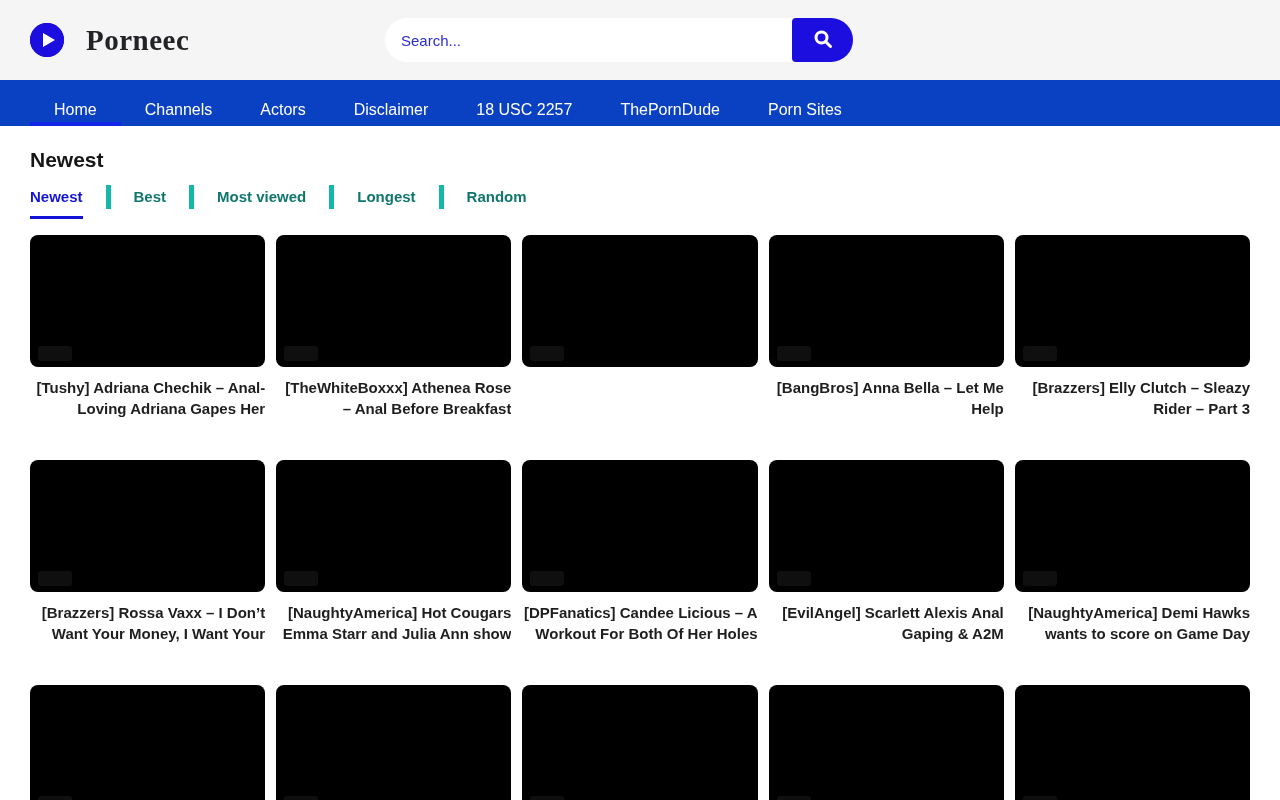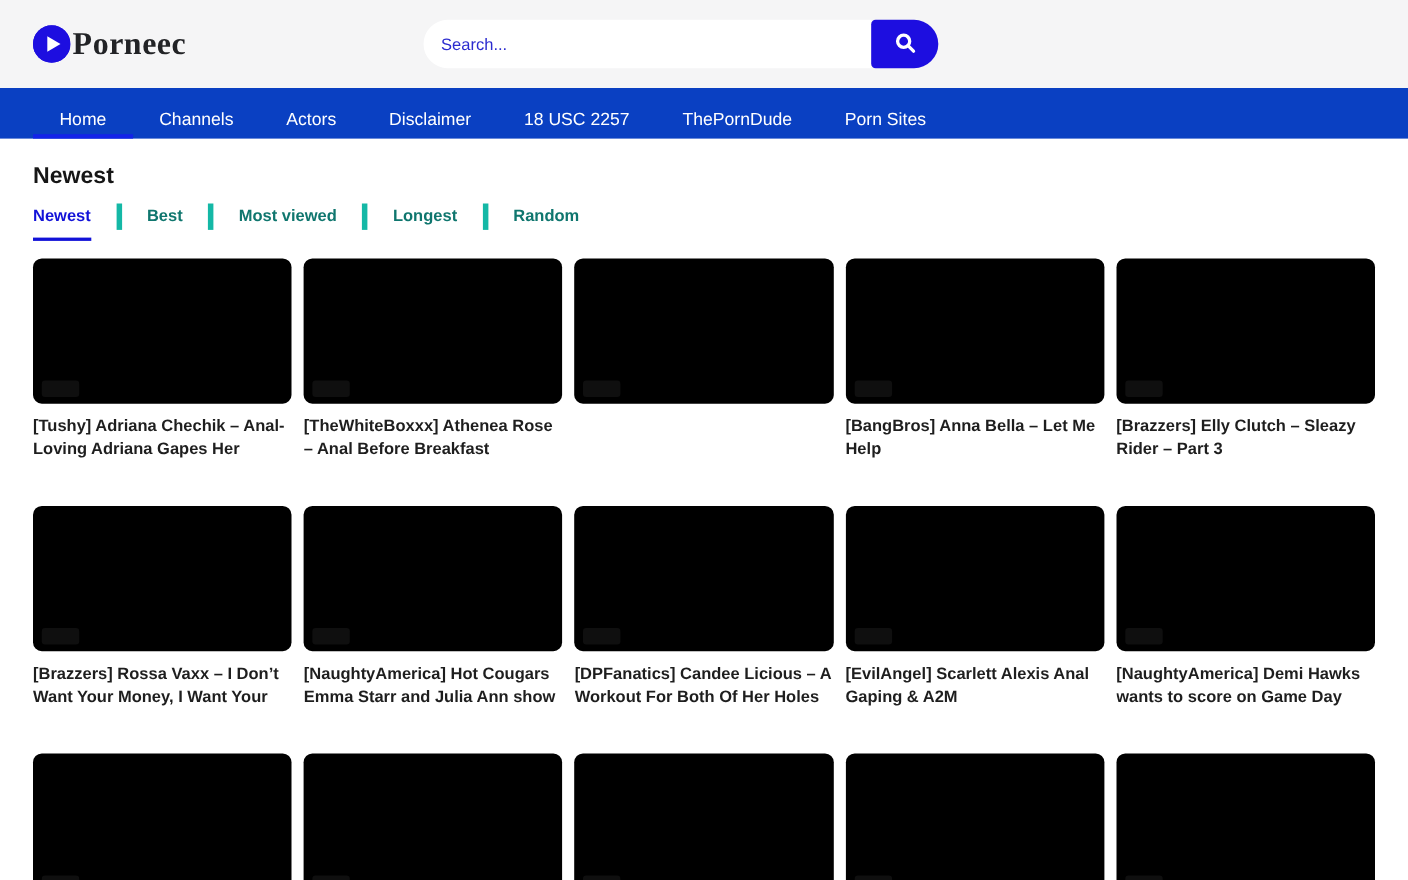--- a/index.html
+++ b/index.html
@@ -13,21 +13,21 @@
   
   .site-header {
     position: relative;
     height: 80px;
     background: #f5f5f6;
   }
   .brand {
     position: absolute;
     left: 30px; top: 0;
     height: 80px;
-    display: flex; align-items: center; gap: 2px;
+    display: flex; align-items: center; gap: 22px;
     cursor: pointer;
   }
   .brand-icon {
     width: 34px; height: 34px;
     border-radius: 50%;
     background: #1d0ee0;
     display: flex; align-items: center; justify-content: center;
   }
   .brand-icon svg { display: block; }
   .brand-name {
@@ -121,21 +121,21 @@
   }
 
   
   .video-grid {
     margin-top: 26px;
     display: grid;
     grid-template-columns: repeat(5, 1fr);
     column-gap: 11px;
     row-gap: 41px;
   }
-  .video-card { cursor: pointer; }
+  .video-card { cursor: pointer; text-align: right; }
   .video-thumb {
     position: relative;
     width: 100%;
     height: 132px;
     background: #000000;
     border-radius: 8px;
   }
   .duration-badge {
     position: absolute;
     left: 8px; bottom: 6px;

